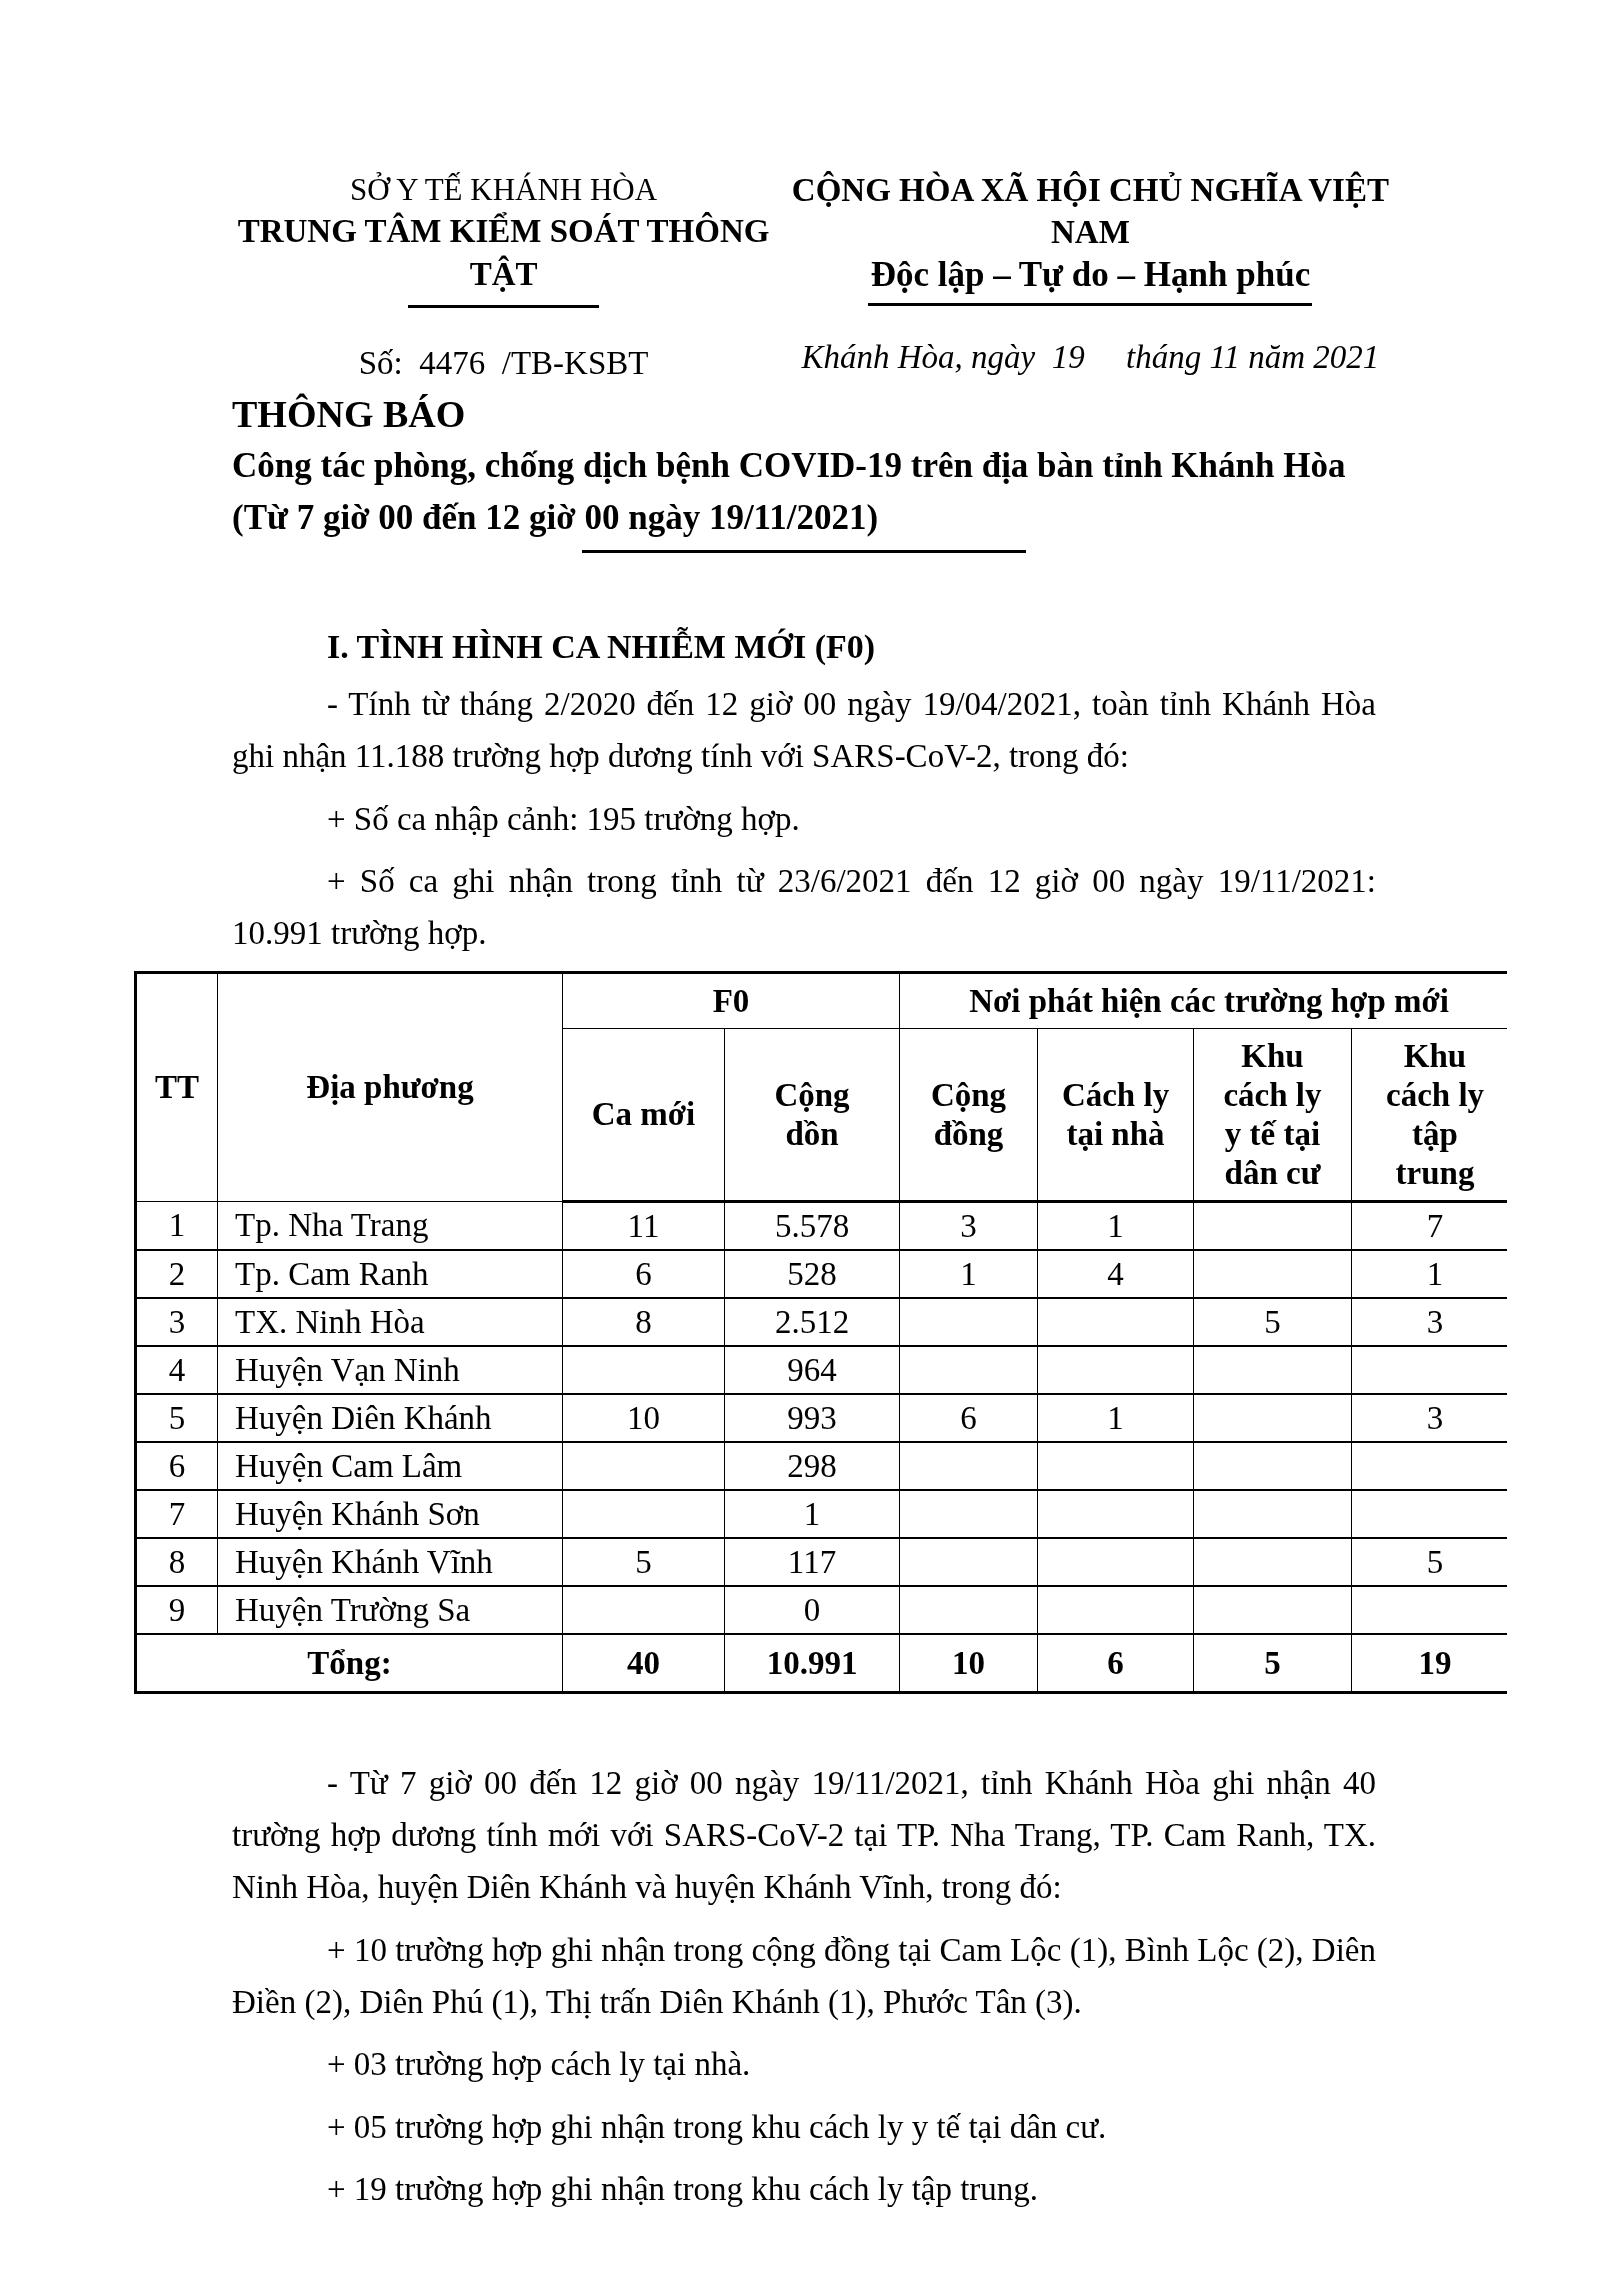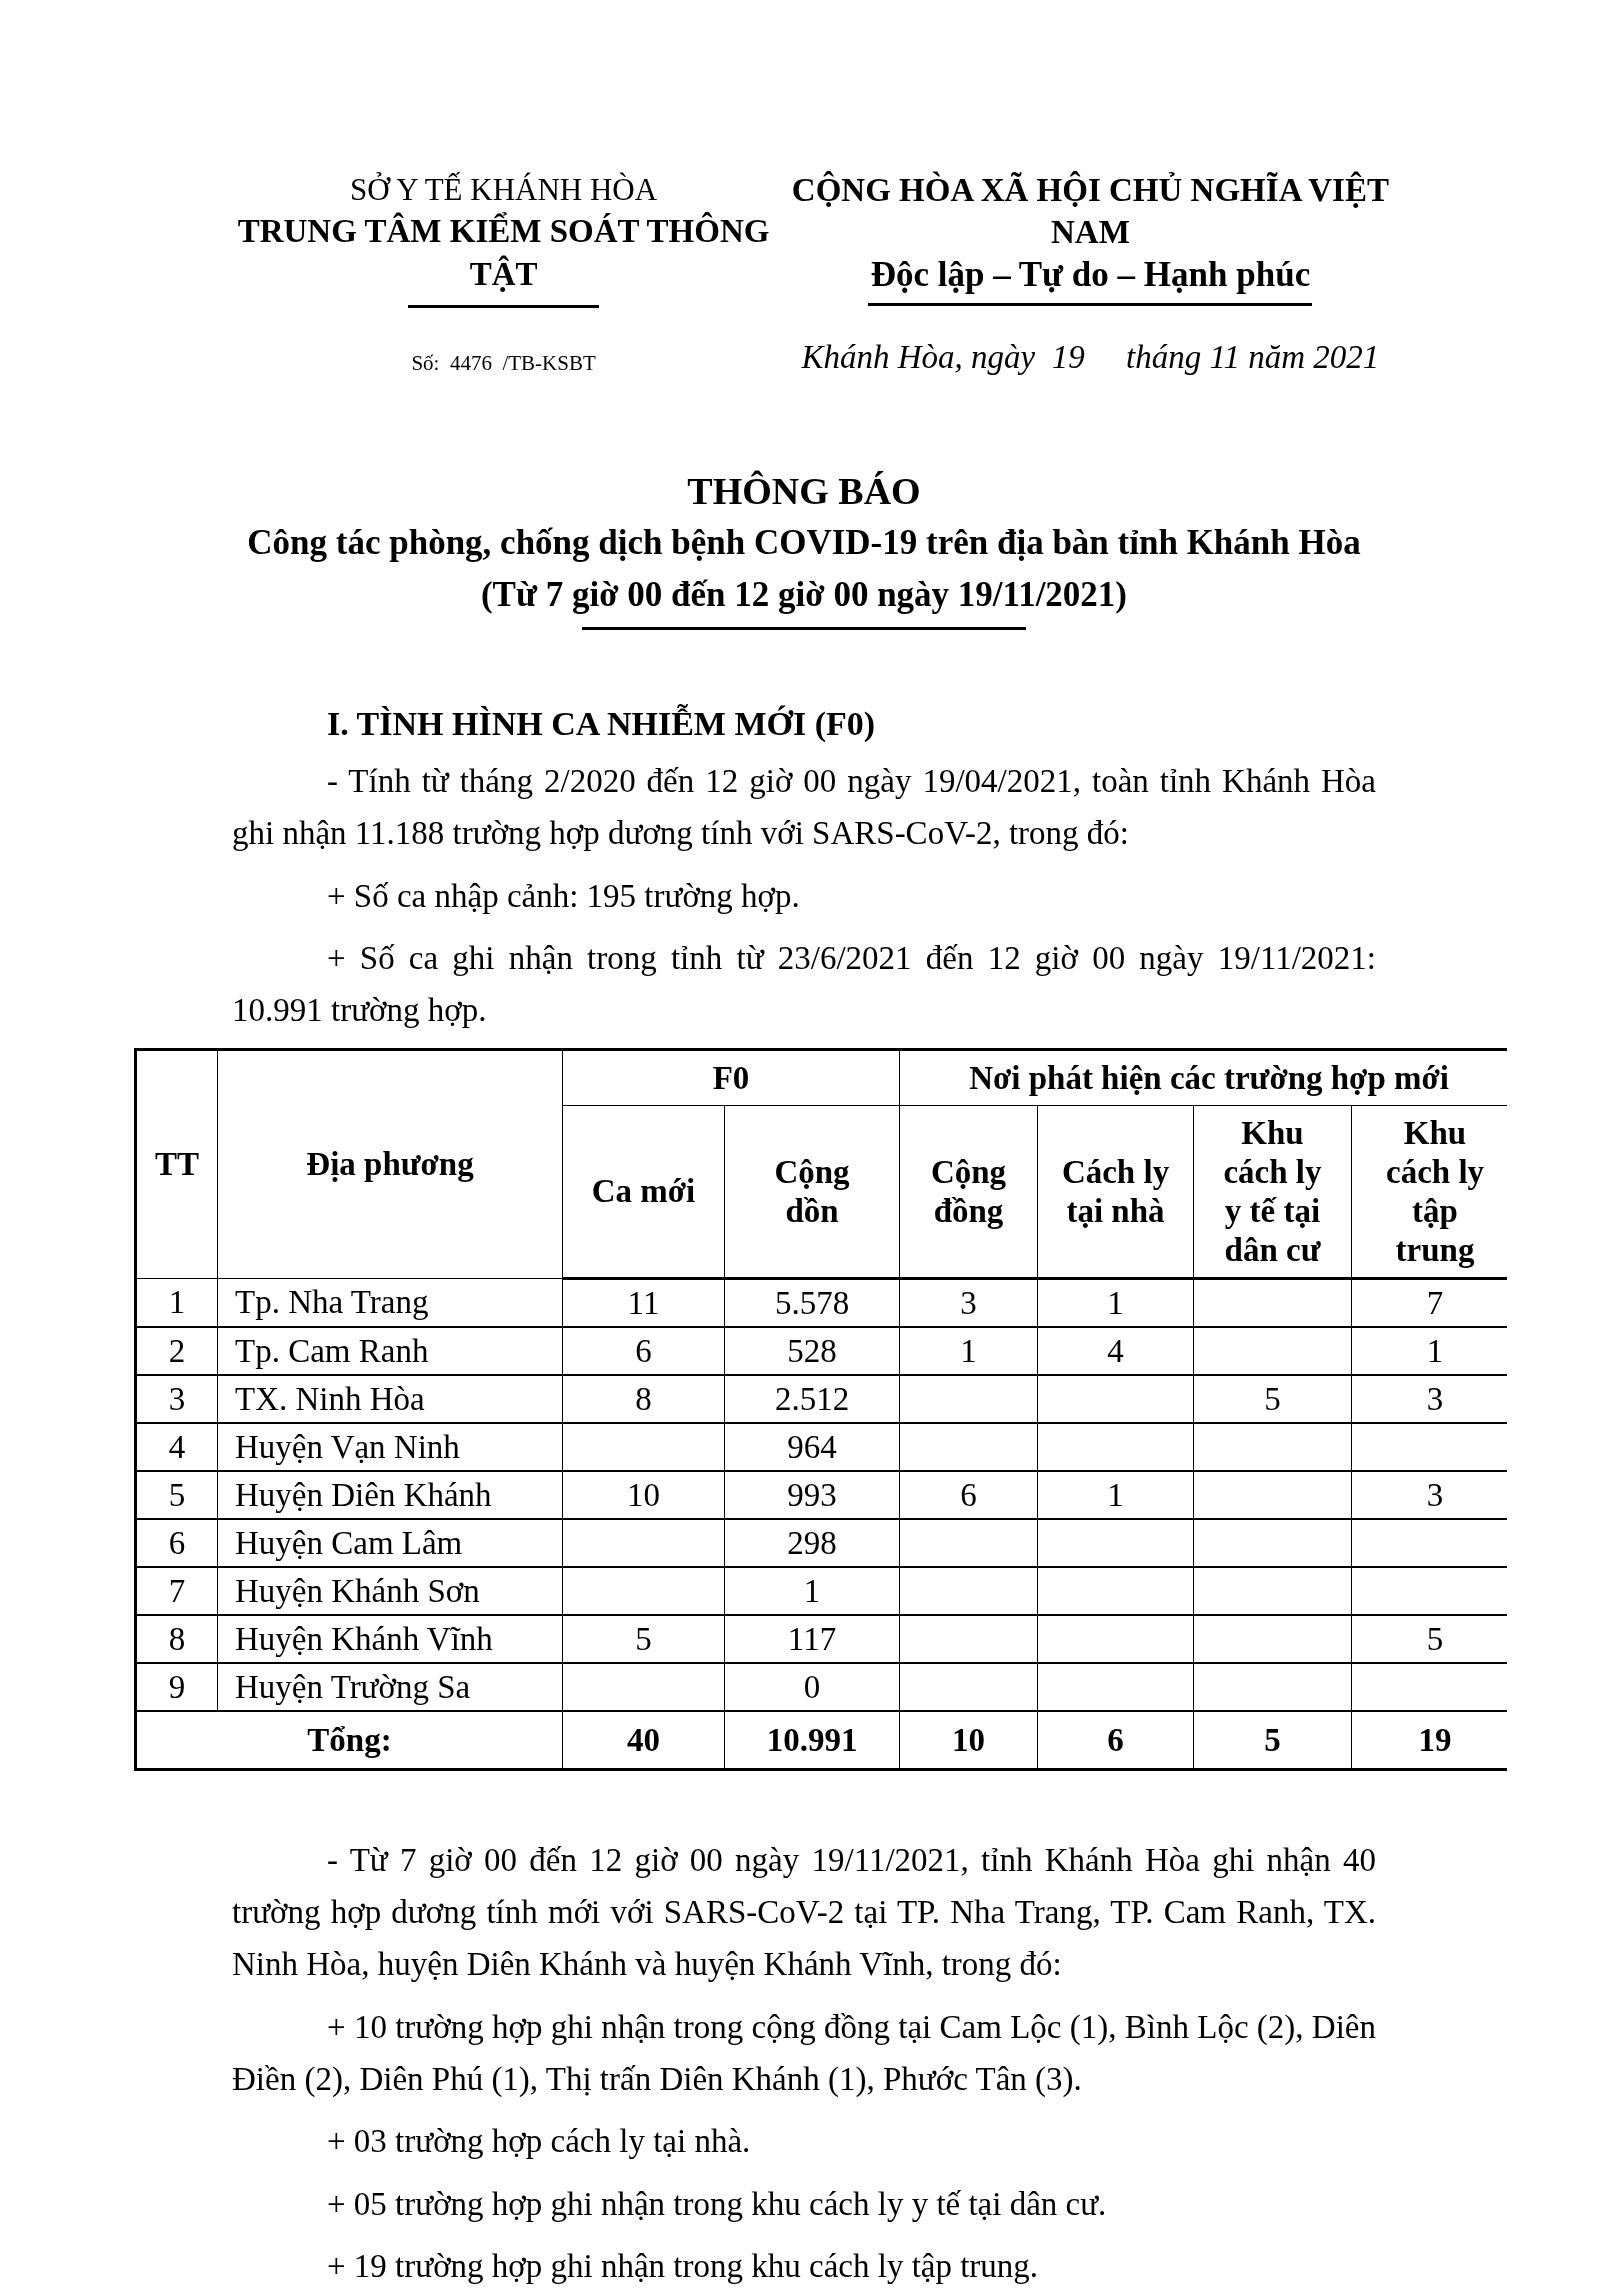--- a/index.html
+++ b/index.html
@@ -56,33 +56,32 @@
     font-weight: bold;
   }
   .rule {
     height: 3.3px;
     background: #000;
   }
   .rule-left  { width: 191px; margin: 9.2px auto 0 auto; }
   .rule-right { width: 444px; margin: 6.5px auto 0 auto; }
   .doc-number {
     margin-top: 29px;
-    font-size: 21px;
+    font-size: 33px;
   }
   .date-line {
     margin-top: 25px;
     font-size: 33px;
     font-style: italic;
   }
   
   .doc-body { margin-right: 33px; }
   
   .title-block {
-    margin-top: 77px;
-    text-align: center;
+    text-align: left;
   }
   .doc-title {
     font-size: 38px;
     line-height: 51px;
     font-weight: bold;
   }
   .doc-subtitle {
     font-size: 35px;
     line-height: 52px;
     font-weight: bold;

